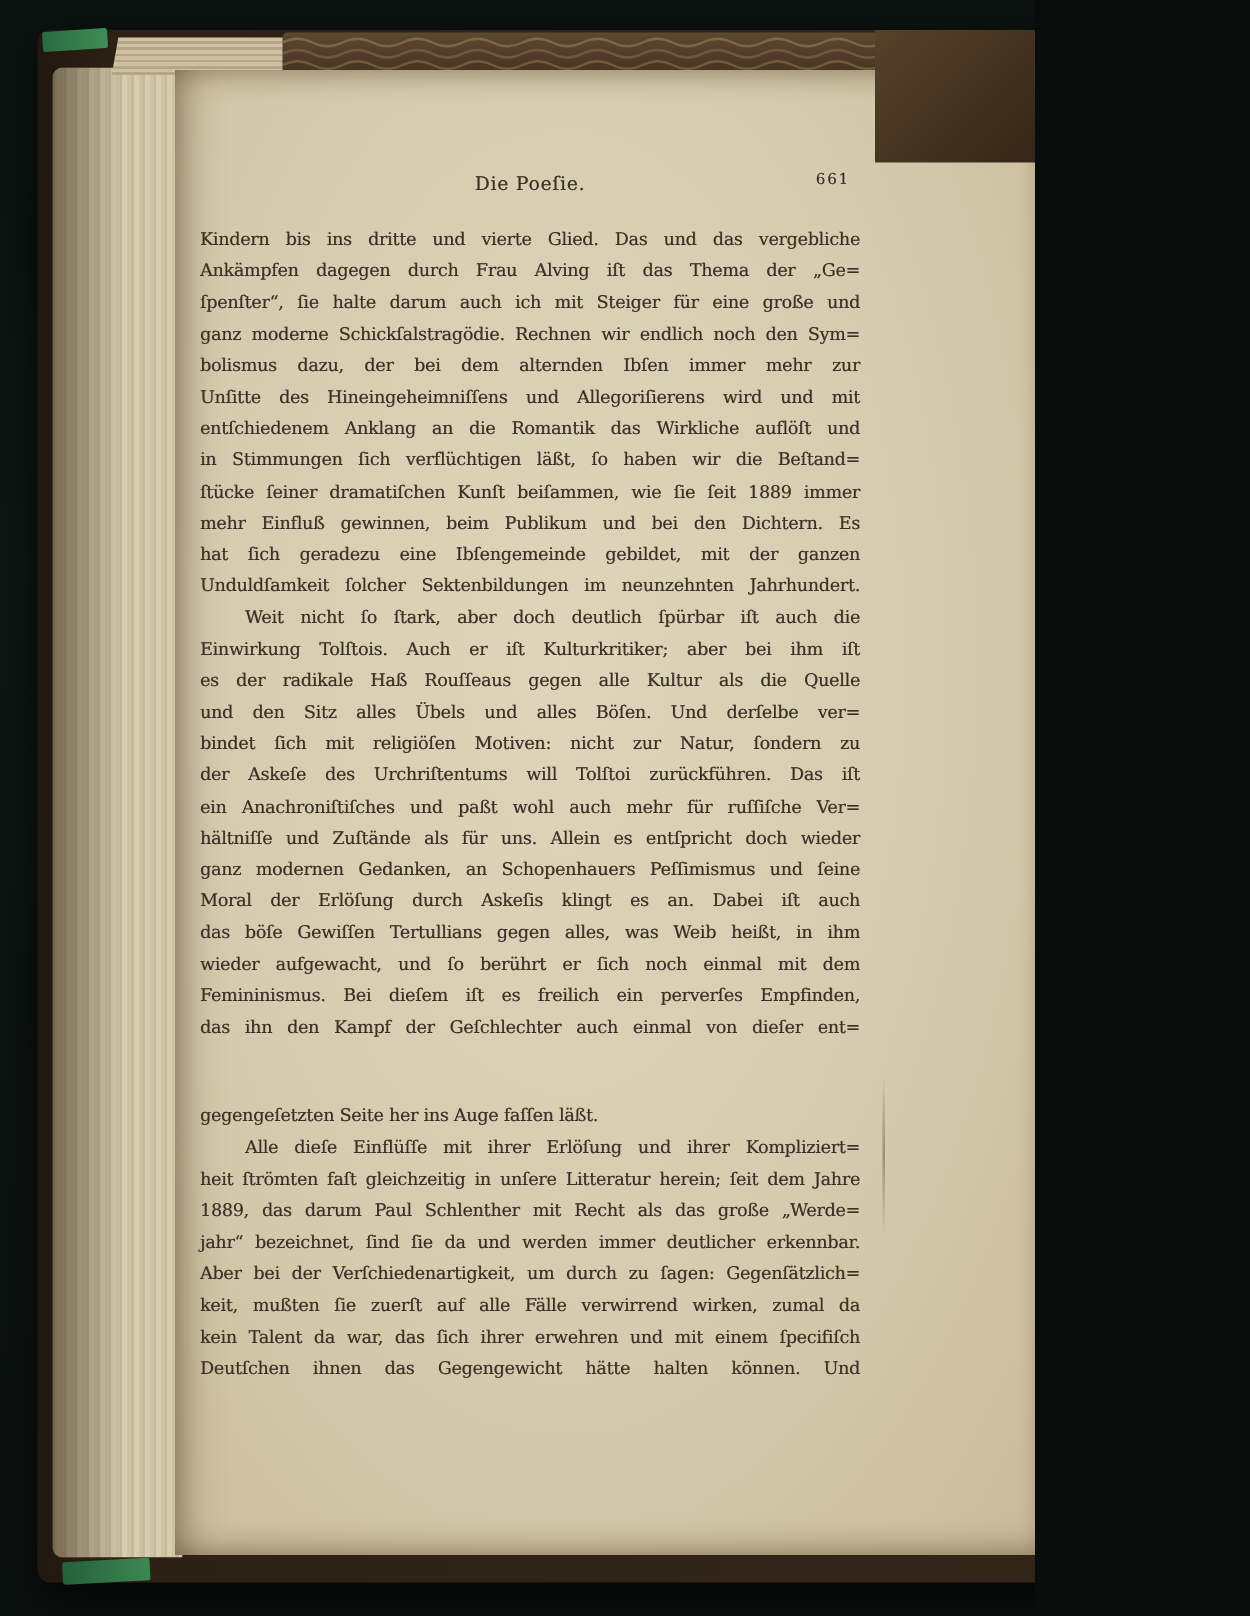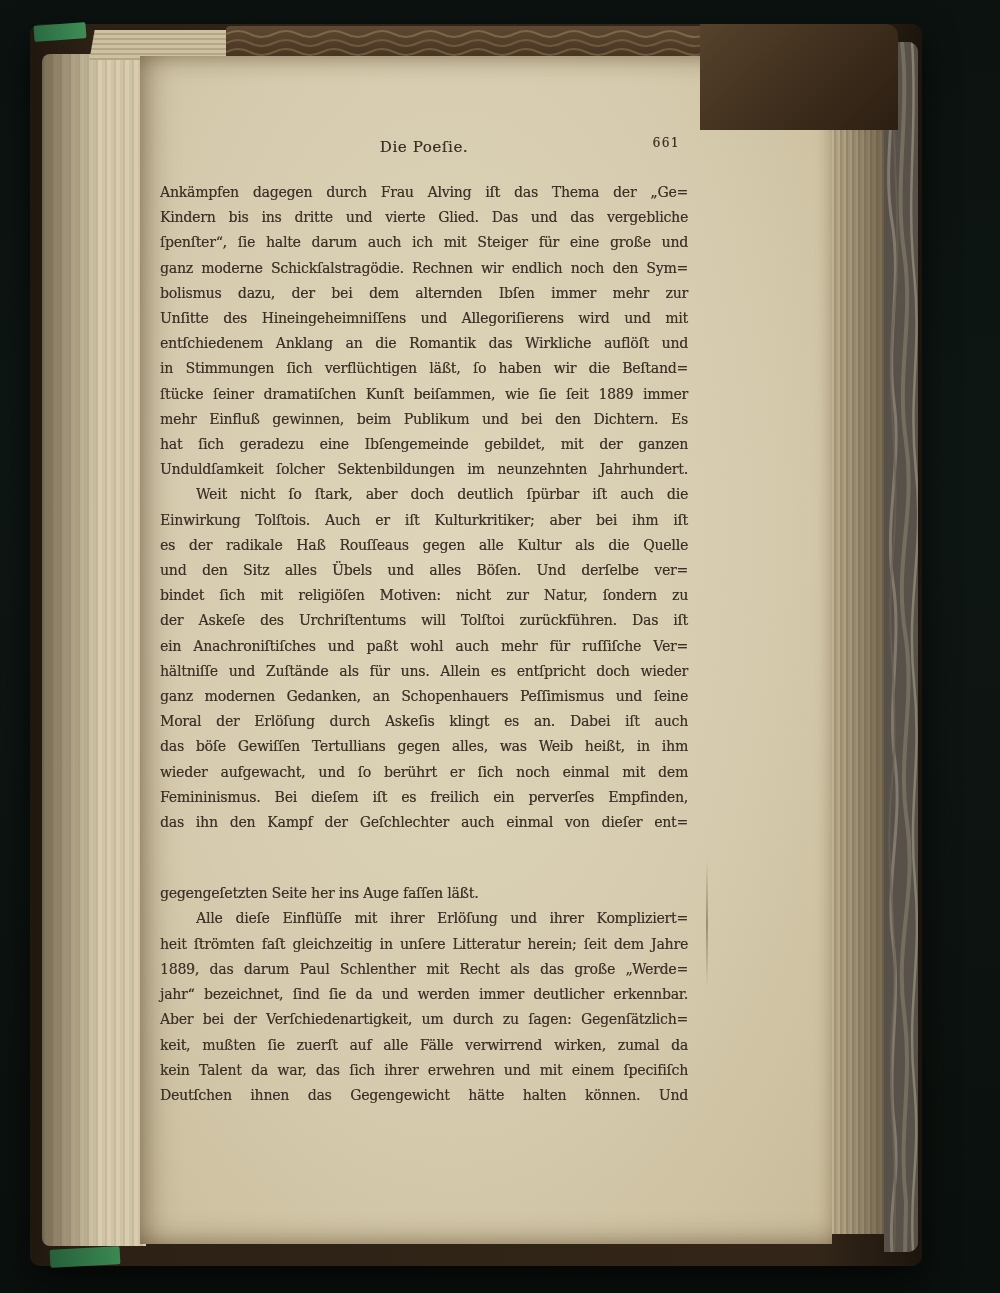--- a/index.html
+++ b/index.html
@@ -1,17 +1,17 @@
 <!DOCTYPE html>
 <html><head>
 <meta charset="utf-8">
 <style>
   html,body { margin:0; padding:0; background:#080d0b; }
   .scene {
-    position:relative; width:1000px; height:1293px; overflow:hidden;
+    position:relative; width:828px; height:1293px; overflow:hidden;
     background: linear-gradient(180deg, #0b120f 0%, #0e1613 35%, #0c120f 80%, #0a100d 100%);
     font-family:"DejaVu Serif", serif;
   }
   
   .book-base {
     position:absolute; left:30px; top:24px; width:892px; height:1242px;
     background: linear-gradient(90deg, #20170f, #2d2115 7%, #332619 88%, #1d150d 100%);
     border-radius:10px; box-shadow: 0 14px 34px rgba(0,0,0,.65);
   }
   
@@ -137,22 +137,22 @@
 
   <div class="bookmark-bottom"></div>
 
   <div class="page-content">
     <div class="header-row">
       <div class="header-title">Die Poeſie.</div>
       <div class="page-number">661</div>
     </div>
     <div class="body-text">
         <div class="paragraph">
+          <div class="line">Kindern bis ins dritte und vierte Glied. Das und das vergebliche</div>
           <div class="line">Ankämpfen dagegen durch Frau Alving iſt das Thema der „Ge=</div>
-          <div class="line">Kindern bis ins dritte und vierte Glied. Das und das vergebliche</div>
           <div class="line">ſpenſter“, ſie halte darum auch ich mit Steiger für eine große und</div>
           <div class="line">ganz moderne Schickſalstragödie. Rechnen wir endlich noch den Sym=</div>
           <div class="line">bolismus dazu, der bei dem alternden Ibſen immer mehr zur</div>
           <div class="line">Unſitte des Hineingeheimniſſens und Allegoriſierens wird und mit</div>
           <div class="line">entſchiedenem Anklang an die Romantik das Wirkliche auflöſt und</div>
           <div class="line">in Stimmungen ſich verflüchtigen läßt, ſo haben wir die Beſtand=</div>
           <div class="line">ſtücke ſeiner dramatiſchen Kunſt beiſammen, wie ſie ſeit 1889 immer</div>
           <div class="line">mehr Einfluß gewinnen, beim Publikum und bei den Dichtern. Es</div>
           <div class="line">hat ſich geradezu eine Ibſengemeinde gebildet, mit der ganzen</div>
           <div class="line">Unduldſamkeit ſolcher Sektenbildungen im neunzehnten Jahrhundert.</div>

